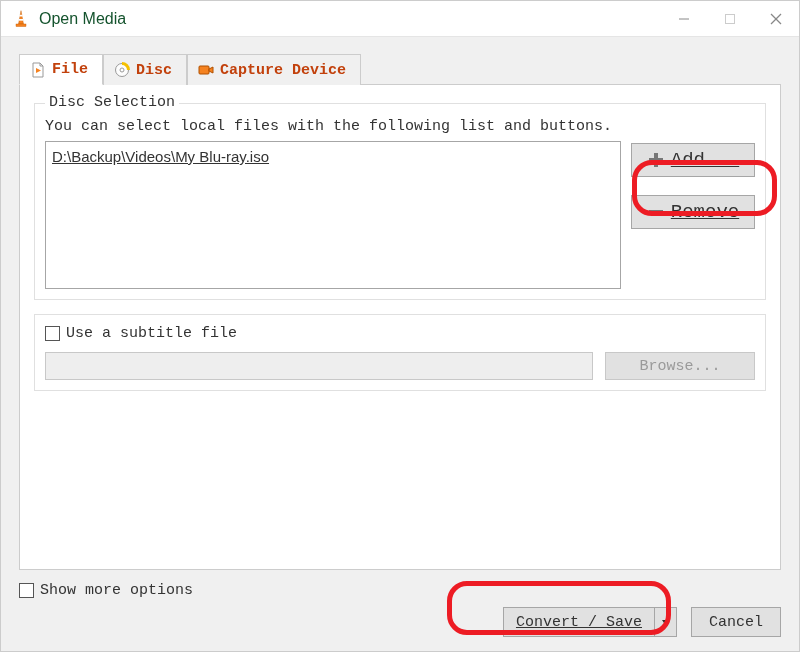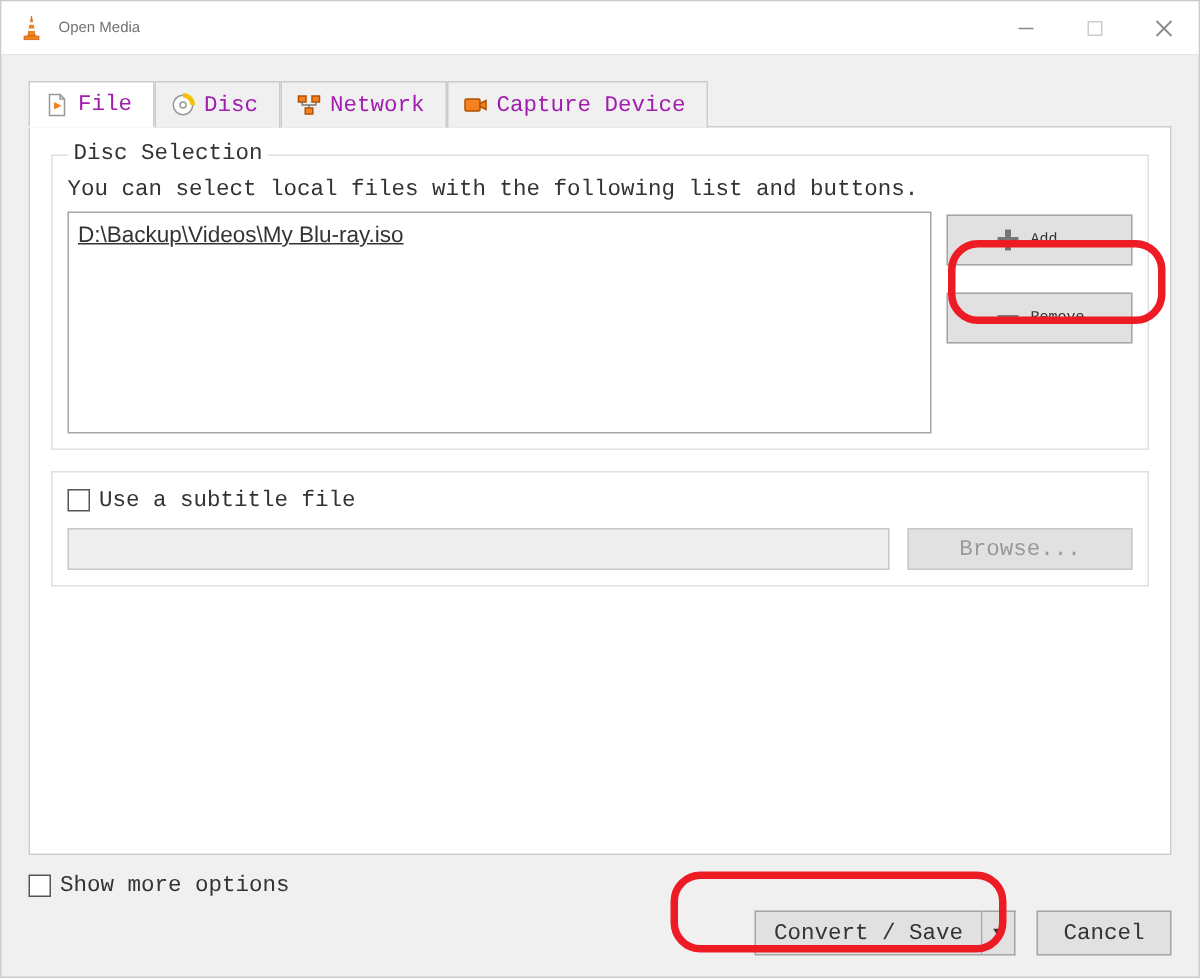--- a/index.html
+++ b/index.html
@@ -29,23 +29,23 @@
     align-items: center;
     border-bottom: 1px solid #e5e5e5;
   }
   .titlebar .app-icon {
     width: 20px;
     height: 20px;
     margin: 0 8px 0 10px;
   }
   .titlebar .title {
     flex: 0 0 auto;
-    color: #737373;
+    color: #14532d;
     font-family: "Segoe UI", Arial, sans-serif;
-    font-size: 10px;
+    font-size: 16px;
   }
   .titlebar .spacer { flex: 1; }
   .winbtn {
     width: 46px;
     height: 36px;
     display: flex;
     align-items: center;
     justify-content: center;
     color: #888;
   }
@@ -66,23 +66,24 @@
     border: 1px solid #ccc;
     border-bottom: none;
     background: #f0f0f0;
     padding: 6px 14px 6px 10px;
     margin-right: 0;
     display: flex;
     align-items: center;
     gap: 6px;
     font-family: "Courier New", monospace;
     font-size: 15px;
-    color: #a21caf;
+    color: #c2410c;
     position: relative;
     top: 1px;
+    font-weight: bold;
   }
   .tab.active {
     background: #fff;
     border-bottom: 1px solid #fff;
   }
   .tab .ticon { width: 16px; height: 16px; }
   .panel {
     flex: 1;
     border: 1px solid #ccc;
     background: #fff;
@@ -135,21 +136,21 @@
   }
   .btn {
     height: 34px;
     border: 1px solid #a6a6a6;
     background: #e1e1e1;
     display: flex;
     align-items: center;
     justify-content: center;
     gap: 6px;
     font-family: "Courier New", monospace;
-    font-size: 10px;
+    font-size: 19px;
     color: #333;
   }
   .btn .bicon { width: 18px; height: 18px; }
   .subtitle-group {
     border: 1px solid #e0e0e0;
     margin-top: 14px;
     padding: 10px;
   }
   .chkrow {
     display: flex;
@@ -197,20 +198,21 @@
     font-size: 15px;
     margin-bottom: 8px;
   }
   .actionrow {
     display: flex;
     justify-content: flex-end;
     gap: 14px;
   }
   .convertwrap {
     display: flex;
+    text-decoration: underline;
   }
   .convertbtn {
     height: 30px;
     border: 1px solid #a6a6a6;
     background: #e1e1e1;
     padding: 0 12px;
     display: flex;
     align-items: center;
     font-family: "Courier New", monospace;
     font-size: 15px;
@@ -305,31 +307,20 @@
       </div>
       <div class="tab">
         <span class="ticon">
           <svg viewBox="0 0 16 16">
               <circle cx="8" cy="8" r="6.5" fill="#fdfdfd" stroke="#999"></circle>
               <circle cx="8" cy="8" r="2" fill="#fff" stroke="#999"></circle>
               <path d="M8 1.5 A6.5 6.5 0 0 1 14.5 8" fill="none" stroke="#f5c000" stroke-width="3"></path>
             </svg>
         </span>
         <span>Disc</span>
-      </div>
-      <div class="tab">
-        <span class="ticon">
-          <svg viewBox="0 0 16 16">
-              <rect x="1" y="2" width="5" height="4" fill="#f58220" stroke="#b05000"></rect>
-              <rect x="10" y="2" width="5" height="4" fill="#f58220" stroke="#b05000"></rect>
-              <rect x="5.5" y="10" width="5" height="4" fill="#f58220" stroke="#b05000"></rect>
-              <path d="M3.5 6 v2 h9 V6 M8 8 v2" fill="none" stroke="#777"></path>
-            </svg>
-        </span>
-        <span>Network</span>
       </div>
       <div class="tab">
         <span class="ticon">
           <svg viewBox="0 0 16 16">
               <rect x="1" y="4" width="10" height="8" rx="1" fill="#f58220" stroke="#b05000"></rect>
               <polygon points="11,7 15,5 15,11 11,9" fill="#f58220" stroke="#b05000"></polygon>
             </svg>
         </span>
         <span>Capture Device</span>
       </div>

